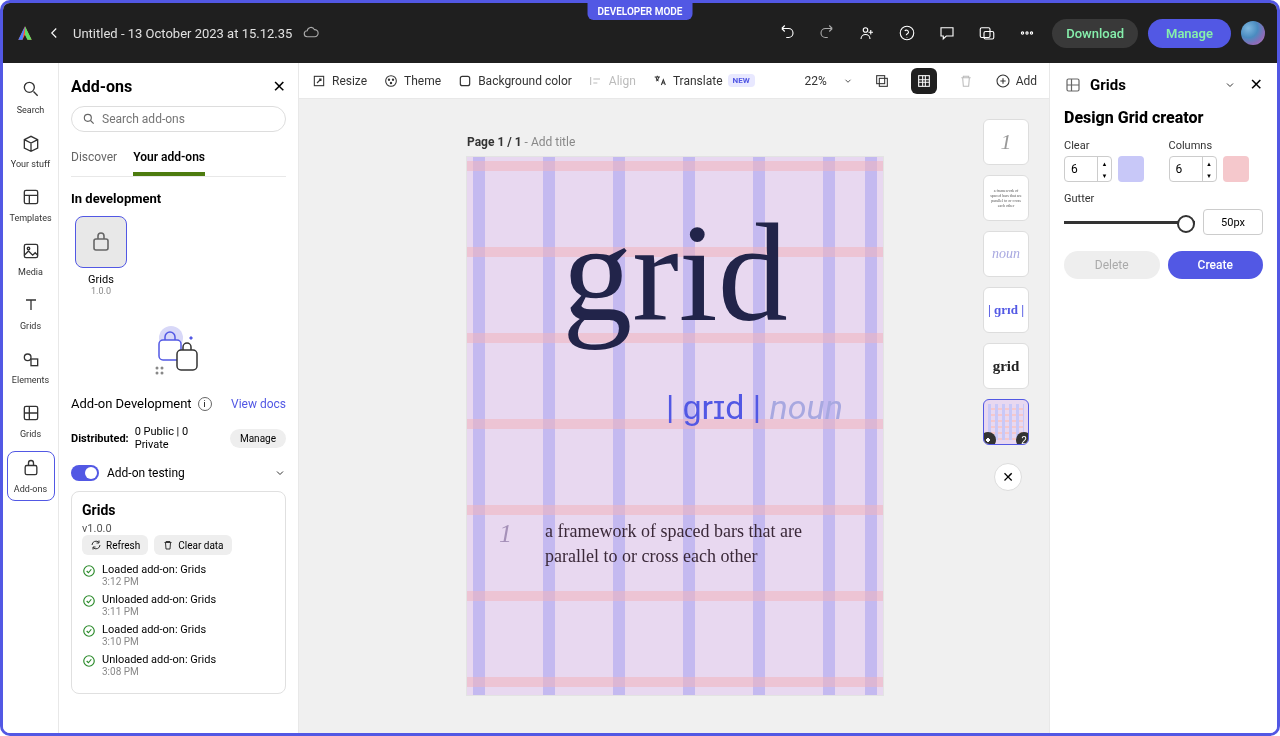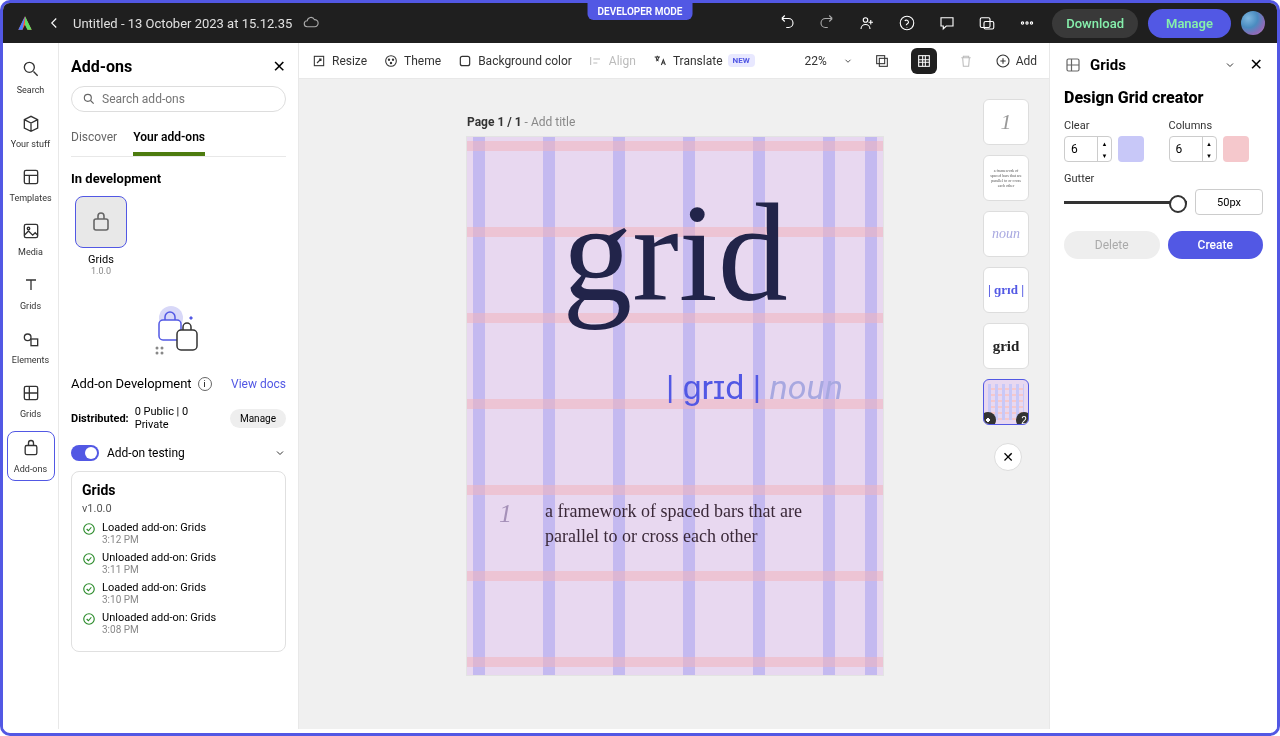--- a/index.html
+++ b/index.html
@@ -2,21 +2,21 @@
 <html><head>
 <meta charset="utf-8">
 <style>
 * { box-sizing: border-box; margin: 0; padding: 0; font-family: -apple-system, BlinkMacSystemFont, "Segoe UI", Roboto, sans-serif; }
 body { width: 1280px; height: 736px; overflow: hidden; background: #fff; border: 3px solid #5258e4; border-radius: 10px; position: relative; }
 
 
 .dev-mode { position: absolute; top: 0; left: 50%; transform: translateX(-50%); background: #5258e4; color: #fff; font-size: 10px; font-weight: 600; padding: 3px 10px; border-radius: 0 0 6px 6px; z-index: 100; }
 
 
-.topbar { height: 40px; background: #1f1f1f; display: flex; align-items: center; padding: 8px 12px; gap: 10px; color: #fff; font-size: 13px; }
+.topbar { height: 60px; background: #1f1f1f; display: flex; align-items: center; padding: 8px 12px; gap: 10px; color: #fff; font-size: 13px; }
 .logo { width: 20px; height: 20px; }
 .tb-icon { width: 18px; height: 18px; fill: none; stroke: #fff; stroke-width: 1.5; flex-shrink: 0; }
 .tb-icon-light { stroke: #aaa; }
 .title-text { color: #e0e0e0; font-size: 13px; }
 .topbar-spacer { flex: 1; }
 .tb-btn { background: transparent; border: none; color: #86efac; cursor: pointer; padding: 6px; border-radius: 6px; display: flex; align-items: center; }
 .tb-btn-pill { background: #393939; padding: 7px 14px; font-size: 13px; font-weight: 500; border-radius: 16px; }
 .tb-btn-share { background: #5258e4; padding: 7px 18px; font-size: 13px; font-weight: 600; border-radius: 16px; }
 .avatar-top { width: 24px; height: 24px; border-radius: 50%; background: radial-gradient(circle at 30% 30%, #7fb8e0, #4a8cc0 40%, #8b6bb8 70%, #c088c0); }
 
@@ -109,21 +109,21 @@
 .num-input span { flex: 1; padding-left: 6px; font-size: 12px; }
 .spinners { width: 14px; display: flex; flex-direction: column; border-left: 1px solid #ccc; }
 .spinners div { height: 12px; font-size: 6px; display: flex; align-items: center; justify-content: center; cursor: pointer; }
 .color-sw { width: 26px; height: 26px; border-radius: 4px; }
 .sw-blue { background: #c8c8f8; }
 .sw-pink { background: #f5c8cc; }
 .slider-row { display: flex; align-items: center; gap: 8px; margin-bottom: 16px; }
 .slider { flex: 1; height: 3px; background: #ccc; position: relative; }
 .slider::after { content: ""; position: absolute; right: 0; top: -6px; width: 14px; height: 14px; border: 2px solid #333; background: #fff; border-radius: 50%; }
 .slider::before { content: ""; position: absolute; left: 0; right: 0; top: 0; height: 3px; background: #333; }
-.gutter-val { width: 68px; height: 26px; border: 1px solid #ccc; border-radius: 4px; font-size: 11px; display: flex; align-items: center; justify-content: center; }
+.gutter-val { width: 60px; height: 26px; border: 1px solid #ccc; border-radius: 4px; font-size: 11px; display: flex; align-items: center; justify-content: center; }
 .gp-actions { display: flex; gap: 8px; }
 .btn-del { flex: 1; background: #eee; border: none; border-radius: 14px; padding: 7px; font-size: 12px; color: #aaa; }
 .btn-create { flex: 1; background: #5258e4; color: #fff; border: none; border-radius: 14px; padding: 7px; font-size: 12px; font-weight: 500; cursor: pointer; }
 
 svg { display: block; }
 </style>
 </head>
 <body>
 
 <div class="dev-mode">DEVELOPER MODE</div>
@@ -306,20 +306,34 @@
       <span>Add-on testing</span>
       <span class="chev-down">
           <svg width="12" height="12" viewBox="0 0 24 24" fill="none" stroke="#333" stroke-width="2">
             <path d="M6 9 L12 15 L18 9"></path>
           </svg>
         </span>
     </div>
     <div class="dev-card">
       <div class="dev-card-title">Grids</div>
       <div class="dev-card-ver">v1.0.0</div>
+      <div class="mini-btns">
+        <button class="mini-btn">
+            <svg width="12" height="12" viewBox="0 0 24 24" fill="none" stroke="#333" stroke-width="2">
+              <path d="M4 12 a8 8 0 0 1 14-5 M20 12 a8 8 0 0 1-14 5 M18 3 v5 h-5 M6 21 v-5 h5"></path>
+            </svg>
+            <span>Refresh</span>
+          </button>
+        <button class="mini-btn">
+            <svg width="12" height="12" viewBox="0 0 24 24" fill="none" stroke="#333" stroke-width="2">
+              <path d="M5 7 H19 M8 7 V5 h8 v2 M7 7 l1 13 h8 l1-13"></path>
+            </svg>
+            <span>Clear data</span>
+          </button>
+      </div>
       <div id="logs">
           <div class="log-row">
             <svg class="check" viewBox="0 0 24 24" fill="none" stroke="#2a8a2a" stroke-width="2">
               <circle cx="12" cy="12" r="9"></circle>
               <path d="M8 12 L11 15 L16 9"></path>
             </svg>
             <div>
               <div>Loaded add-on: Grids</div>
               <div class="log-time">3:12 PM</div>
             </div>

